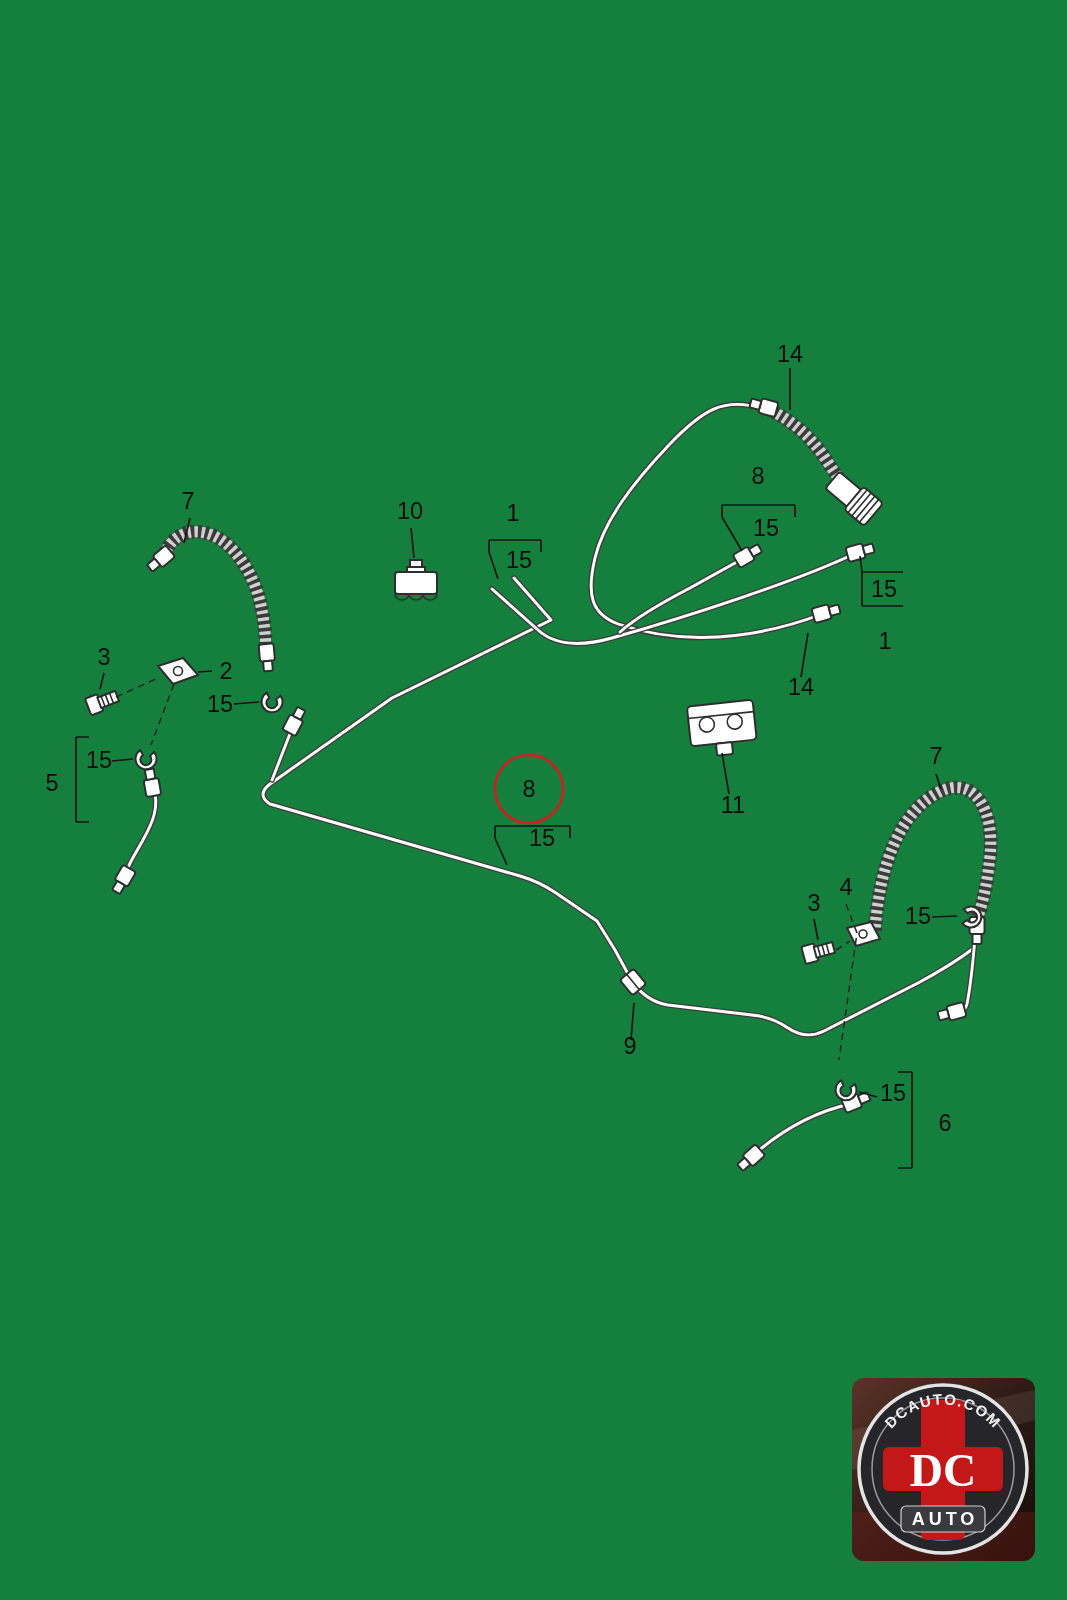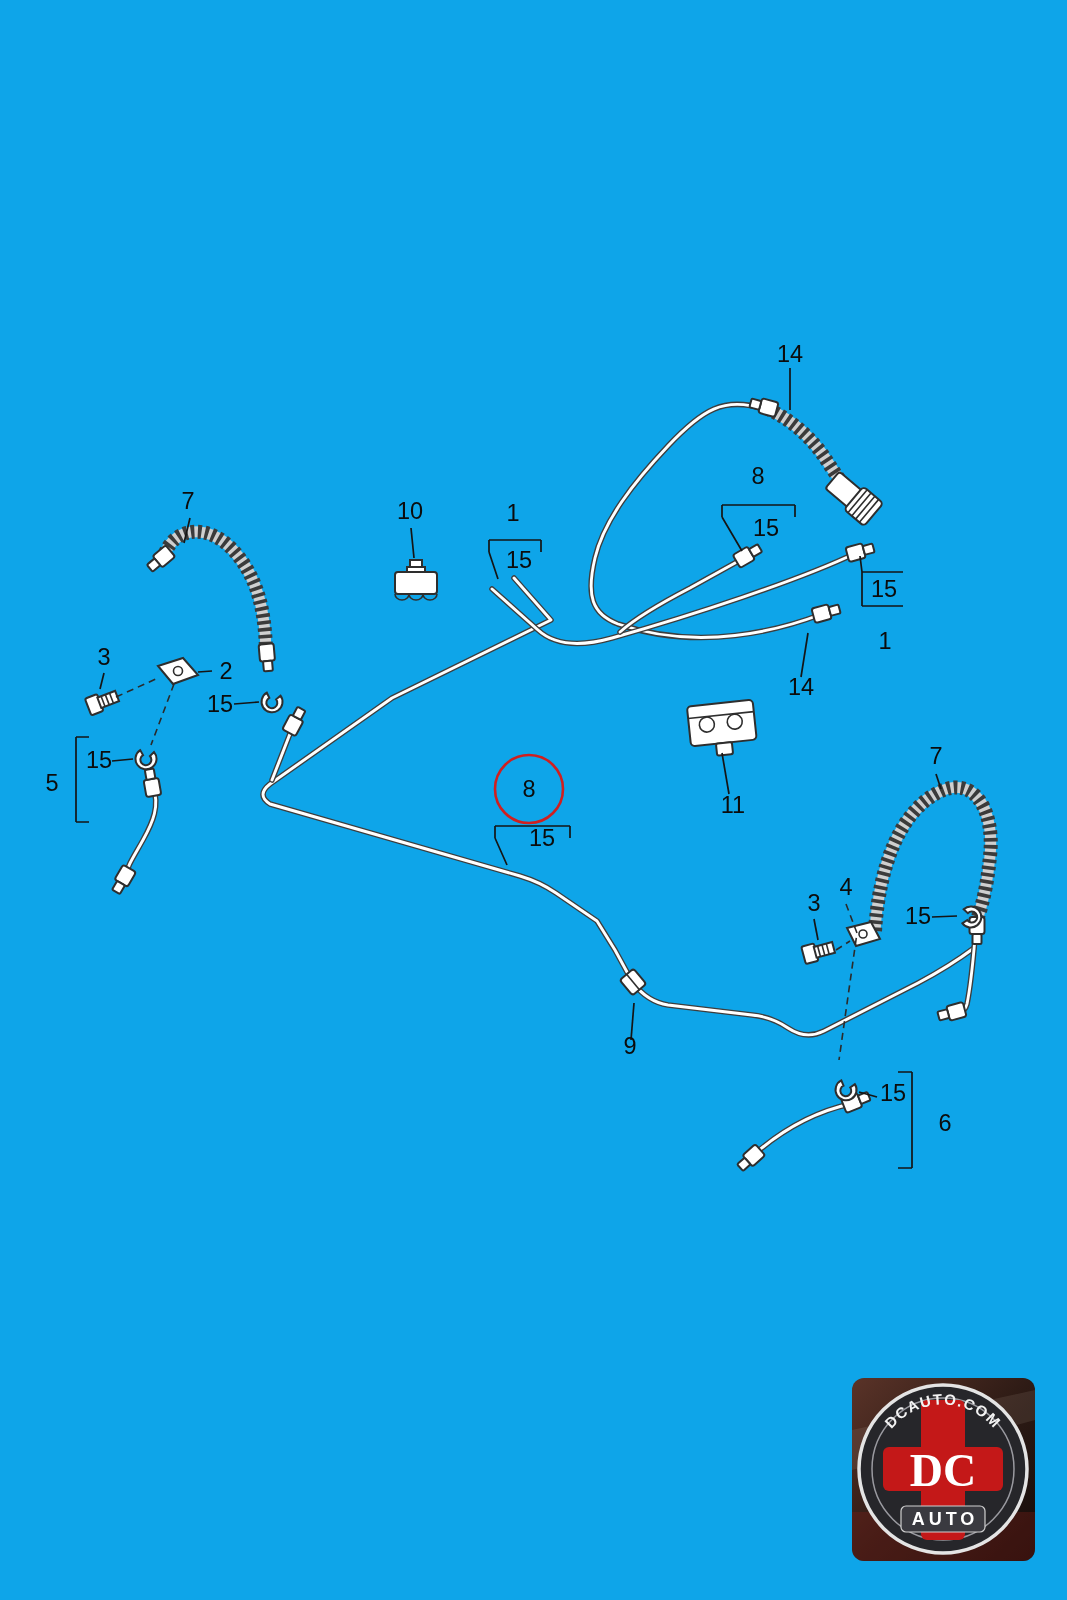--- a/index.html
+++ b/index.html
@@ -1,16 +1,16 @@
 <!DOCTYPE html>
 <html><head>
 <meta charset="utf-8">
 <style>
   html,body{margin:0;padding:0;background:#ffffff;}
-  .stage{position:relative;width:1067px;height:1600px;background:#0ea5e9;overflow:hidden;
+  .stage{position:relative;width:1067px;height:1600px;background:#15803d;overflow:hidden;
          font-family:"Liberation Sans","DejaVu Sans",sans-serif;}
   svg{display:block;}
   .callout{font-family:"Liberation Sans","DejaVu Sans",sans-serif;font-size:23.5px;fill:#0c0c0c;text-anchor:middle;}
   .tube-out{fill:none;stroke:#3d3d3d;stroke-width:5.6;stroke-linecap:round;stroke-linejoin:round;}
   .tube-in{fill:none;stroke:#ffffff;stroke-width:2.9;stroke-linecap:round;stroke-linejoin:round;}
   .hose-under{fill:none;stroke:#cfcfcf;stroke-width:11;}
   .hose{fill:none;stroke:#3b3b3b;stroke-width:14;stroke-dasharray:3.6 3.4;stroke-linecap:butt;}
   .lead{fill:none;stroke:#151515;stroke-width:1.7;}
   .dash{fill:none;stroke:#2a2a2a;stroke-width:1.6;stroke-dasharray:7 5;}
   .part-fill{fill:#ffffff;stroke:#2e2e2e;stroke-width:2;}

